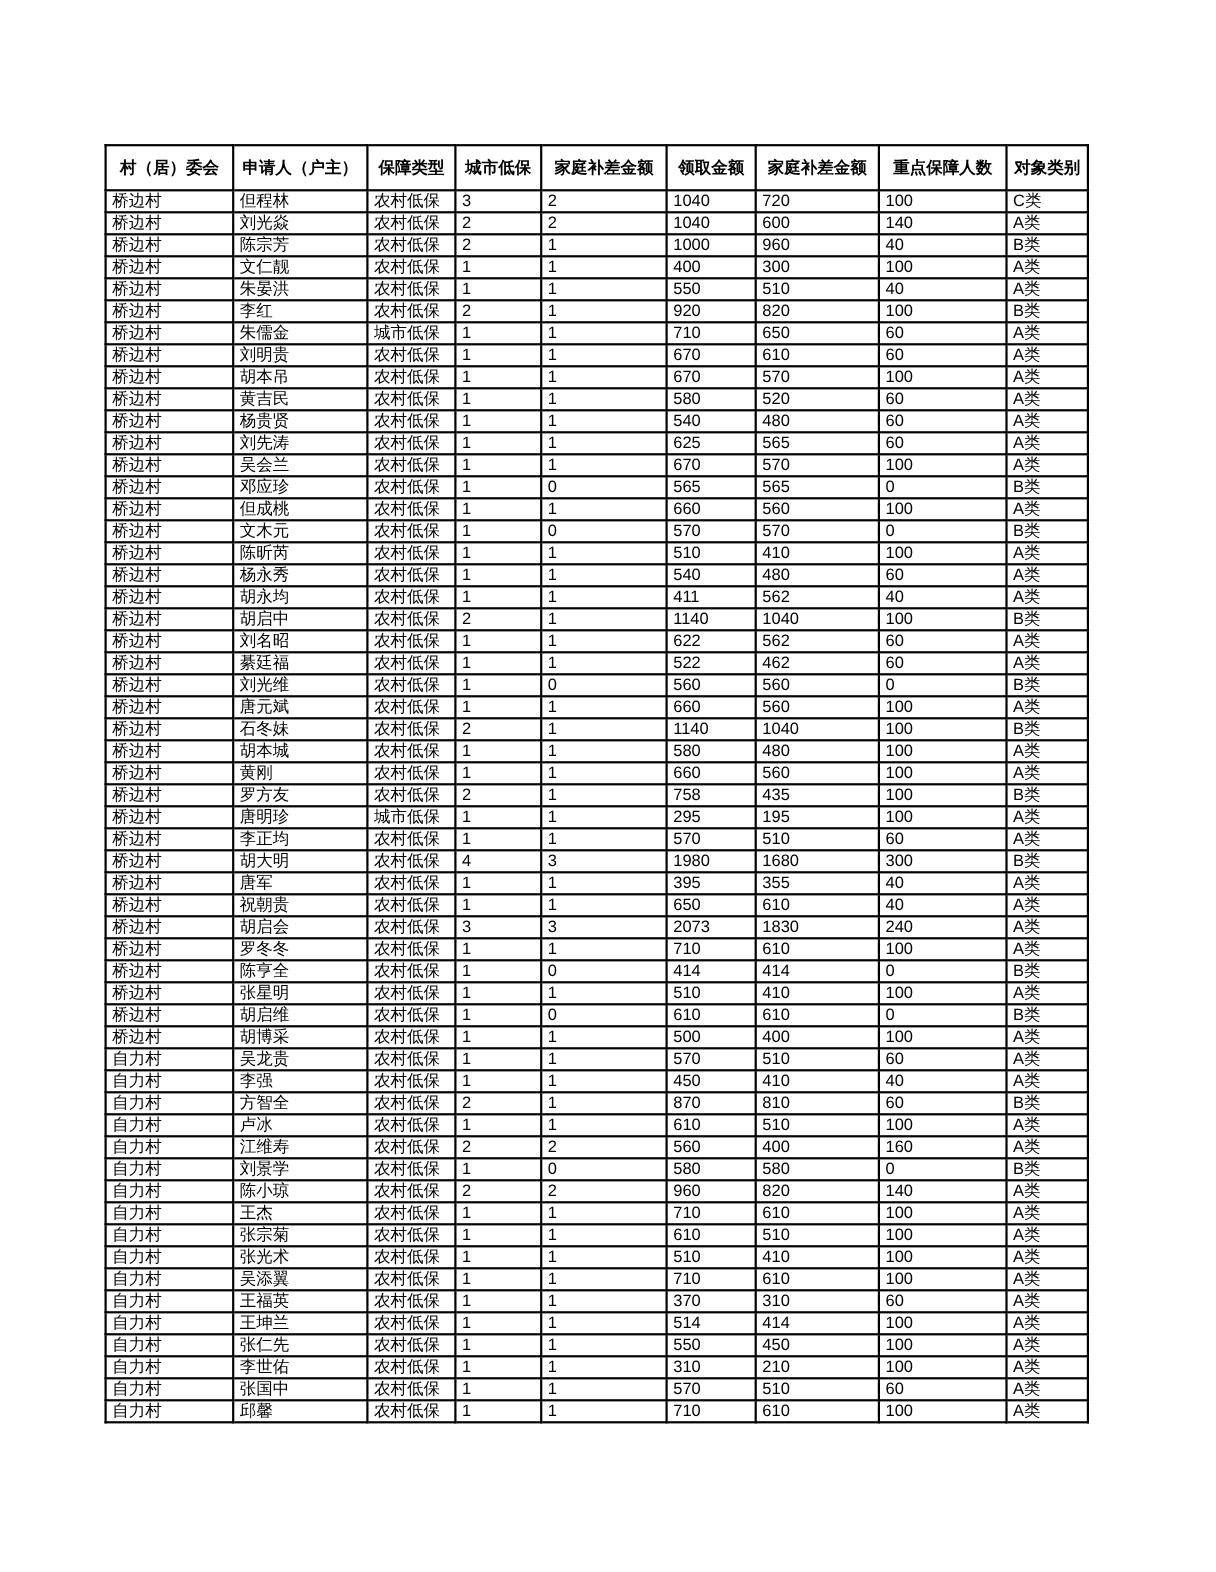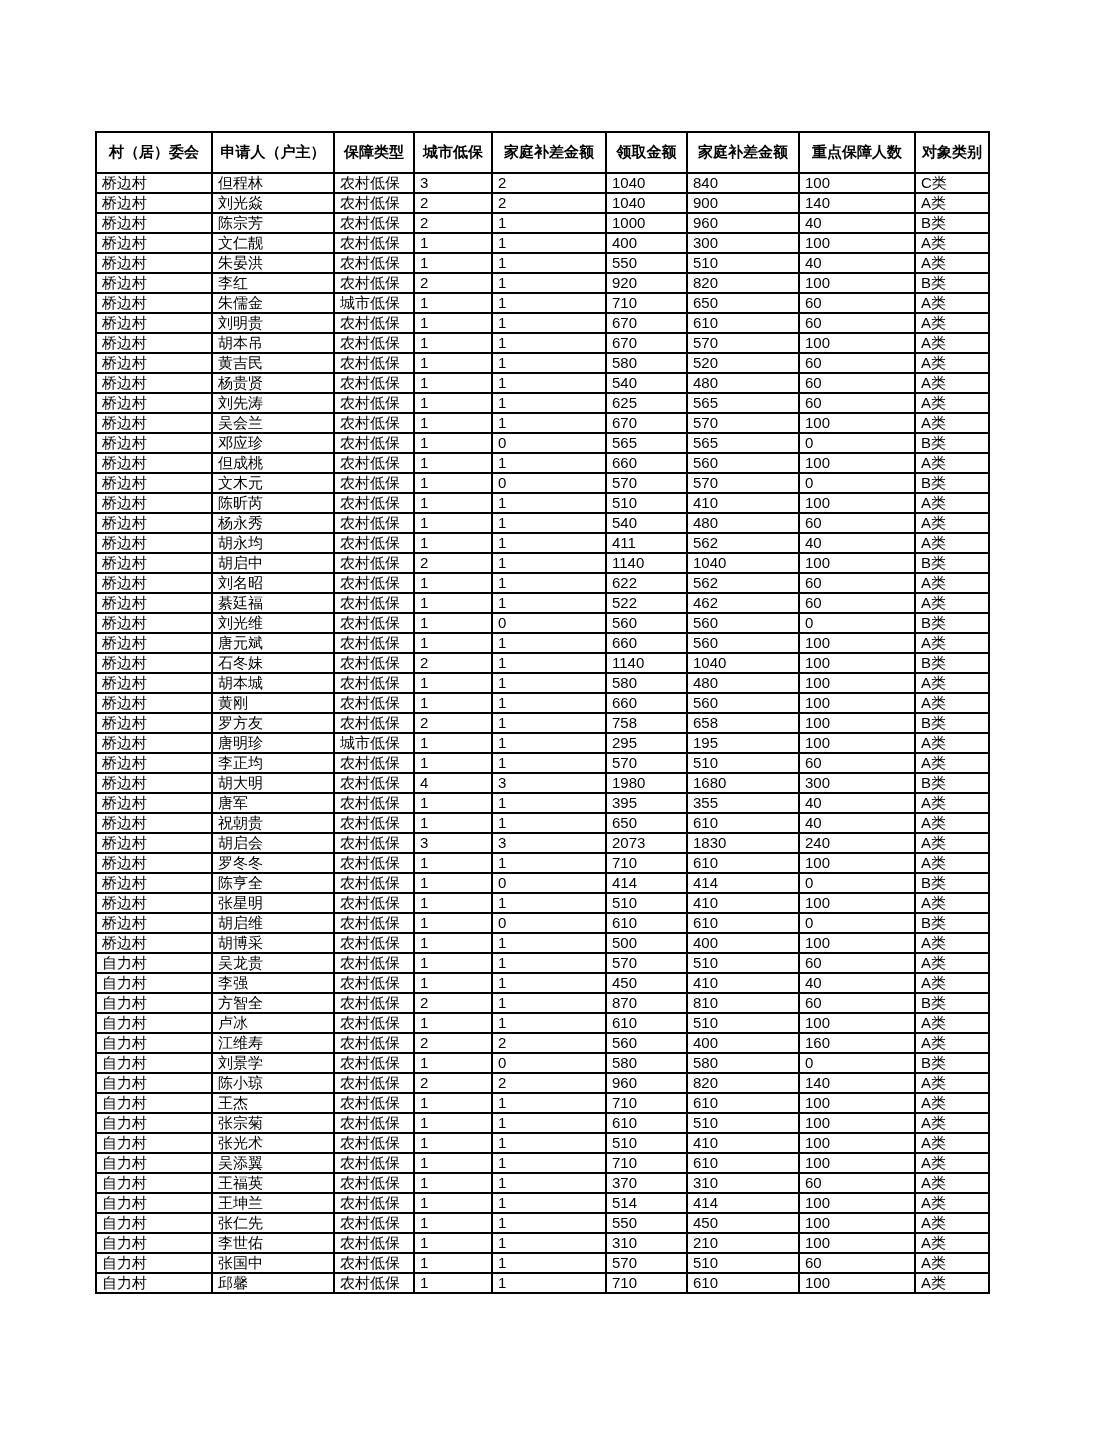--- a/index.html
+++ b/index.html
@@ -74,32 +74,32 @@
         </tr>
     </thead>
     <tbody>
         <tr>
           <td>桥边村</td>
           <td>但程林</td>
           <td>农村低保</td>
           <td>3</td>
           <td>2</td>
           <td>1040</td>
-          <td>840</td>
+          <td>720</td>
           <td>100</td>
           <td>C类</td>
         </tr>
         <tr>
           <td>桥边村</td>
           <td>刘光焱</td>
           <td>农村低保</td>
           <td>2</td>
           <td>2</td>
           <td>1040</td>
-          <td>900</td>
+          <td>600</td>
           <td>140</td>
           <td>A类</td>
         </tr>
         <tr>
           <td>桥边村</td>
           <td>陈宗芳</td>
           <td>农村低保</td>
           <td>2</td>
           <td>1</td>
           <td>1000</td>
@@ -371,21 +371,21 @@
           <td>100</td>
           <td>A类</td>
         </tr>
         <tr>
           <td>桥边村</td>
           <td>罗方友</td>
           <td>农村低保</td>
           <td>2</td>
           <td>1</td>
           <td>758</td>
-          <td>658</td>
+          <td>435</td>
           <td>100</td>
           <td>B类</td>
         </tr>
         <tr>
           <td>桥边村</td>
           <td>唐明珍</td>
           <td>城市低保</td>
           <td>1</td>
           <td>1</td>
           <td>295</td>

